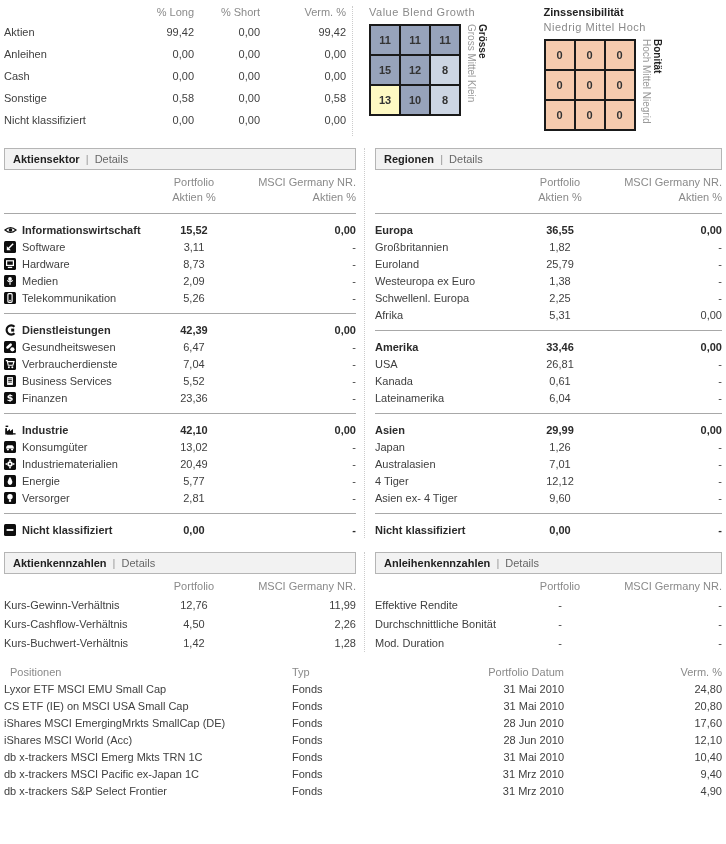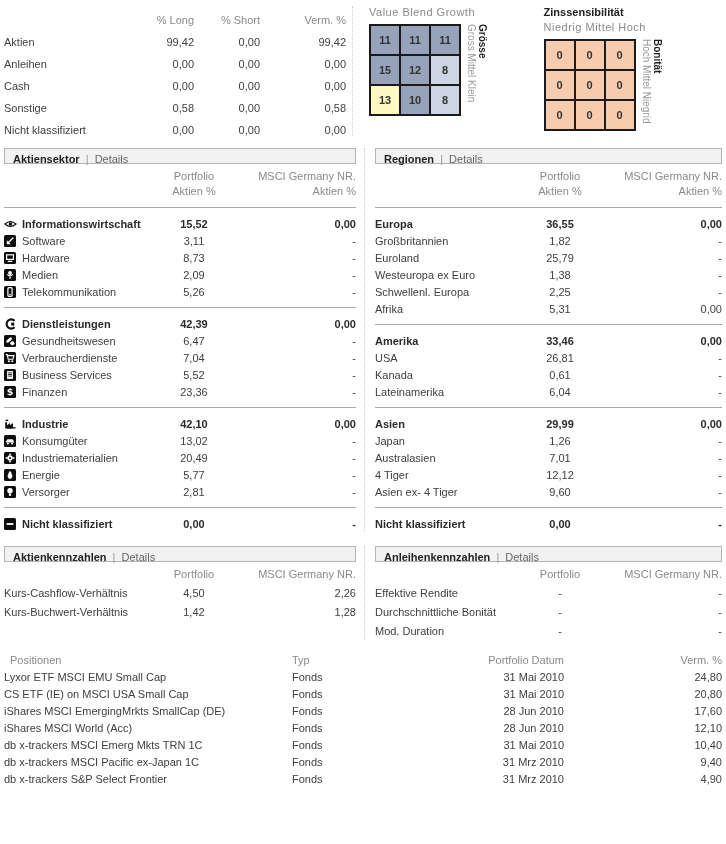--- a/index.html
+++ b/index.html
@@ -3,22 +3,22 @@
 <meta charset="utf-8">
 <style>
   * { box-sizing: border-box; }
   html,body { margin:0; padding:0; background:#fff; }
   body { font-family:"Liberation Sans", sans-serif; font-size:11px; color:#404040; }
   .page { width:726px; height:844px; padding:6px 4px 0 4px; overflow:hidden; }
 
   
   .top-row { display:flex; }
   .asset-table { width:352px; border-right:1px dotted #ccc; padding-right:6px; }
-  .arow { display:flex; height:22px; align-items:flex-end; }
-  .arow .a-label { flex:1;margin-top:14px; }
+  .arow { display:flex; height:22px; align-items:flex-start; }
+  .arow .a-label { flex:1; }
   .arow .a1 { width:60px; text-align:right; }
   .arow .a2 { width:66px; text-align:right; }
   .arow .a3 { width:86px; text-align:right; }
   .arow.hdr { height:20px; color:#8a8a8a; }
 
   .stylebox-block { margin-left:16px; width:168px; }
   .bondbox-block  { margin-left:8px;  width:180px; }
   .box-title { font-weight:bold; color:#222; height:15px; }
   .box-sub   { color:#8a8a8a; height:15px; letter-spacing:0.5px; }
   .grid-wrap { display:flex; margin-top:3px; }
@@ -28,21 +28,21 @@
                  font-weight:bold; color:#333; }
   .vlabels { display:flex; margin-left:5px; height:92px; }
   .vticks { writing-mode:vertical-rl; color:#999; font-size:10px; line-height:11px; }
   .vtitle { writing-mode:vertical-rl; color:#222; font-size:10px; font-weight:bold; line-height:11px; }
 
   
   .cols { display:flex; margin-top:12px; }
   .col-l { width:356px; }
   .col-r { width:362px; margin-left:8px; border-left:1px dotted #ccc; padding-left:10px; }
 
-  .hdr-box { border:1px solid #b5b5b5; background:#f2f2f2; padding:4px 8px; height:16px; }
+  .hdr-box { border:1px solid #b5b5b5; background:#f2f2f2; padding:4px 8px; height:22px; }
   .hdr-box .t { font-weight:bold; color:#222; }
   .hdr-box .sep { color:#999; padding:0 3px; }
   .hdr-box .d { color:#666; text-decoration:none; cursor:pointer; }
 
   .colhead { display:flex; color:#8a8a8a; height:15px; margin-top:6px; }
   .colhead .lab { flex:1; }
   .srow { display:flex; align-items:center; height:17px; }
   .srow .lab { flex:1; display:flex; align-items:flex-end; }
   .v1 { width:88px; text-align:center; }
   .v2 { width:118px; text-align:right; }
@@ -556,20 +556,25 @@
         <span class="sep">|</span>
         <a class="d">Details</a>
       </div>
       <div class="colhead">
         <span class="lab"></span>
         <span class="v1">Portfolio</span>
         <span class="v2">MSCI Germany NR.</span>
       </div>
       <div id="equity-stats-body">
           <div class="srow">
+            <span class="lab">Kurs-Gewinn-Verhältnis</span>
+            <span class="v1">12,76</span>
+            <span class="v2">11,99</span>
+          </div>
+          <div class="srow">
             <span class="lab">Kurs-Cashflow-Verhältnis</span>
             <span class="v1">4,50</span>
             <span class="v2">2,26</span>
           </div>
           <div class="srow">
             <span class="lab">Kurs-Buchwert-Verhältnis</span>
             <span class="v1">1,42</span>
             <span class="v2">1,28</span>
           </div>
         </div>

